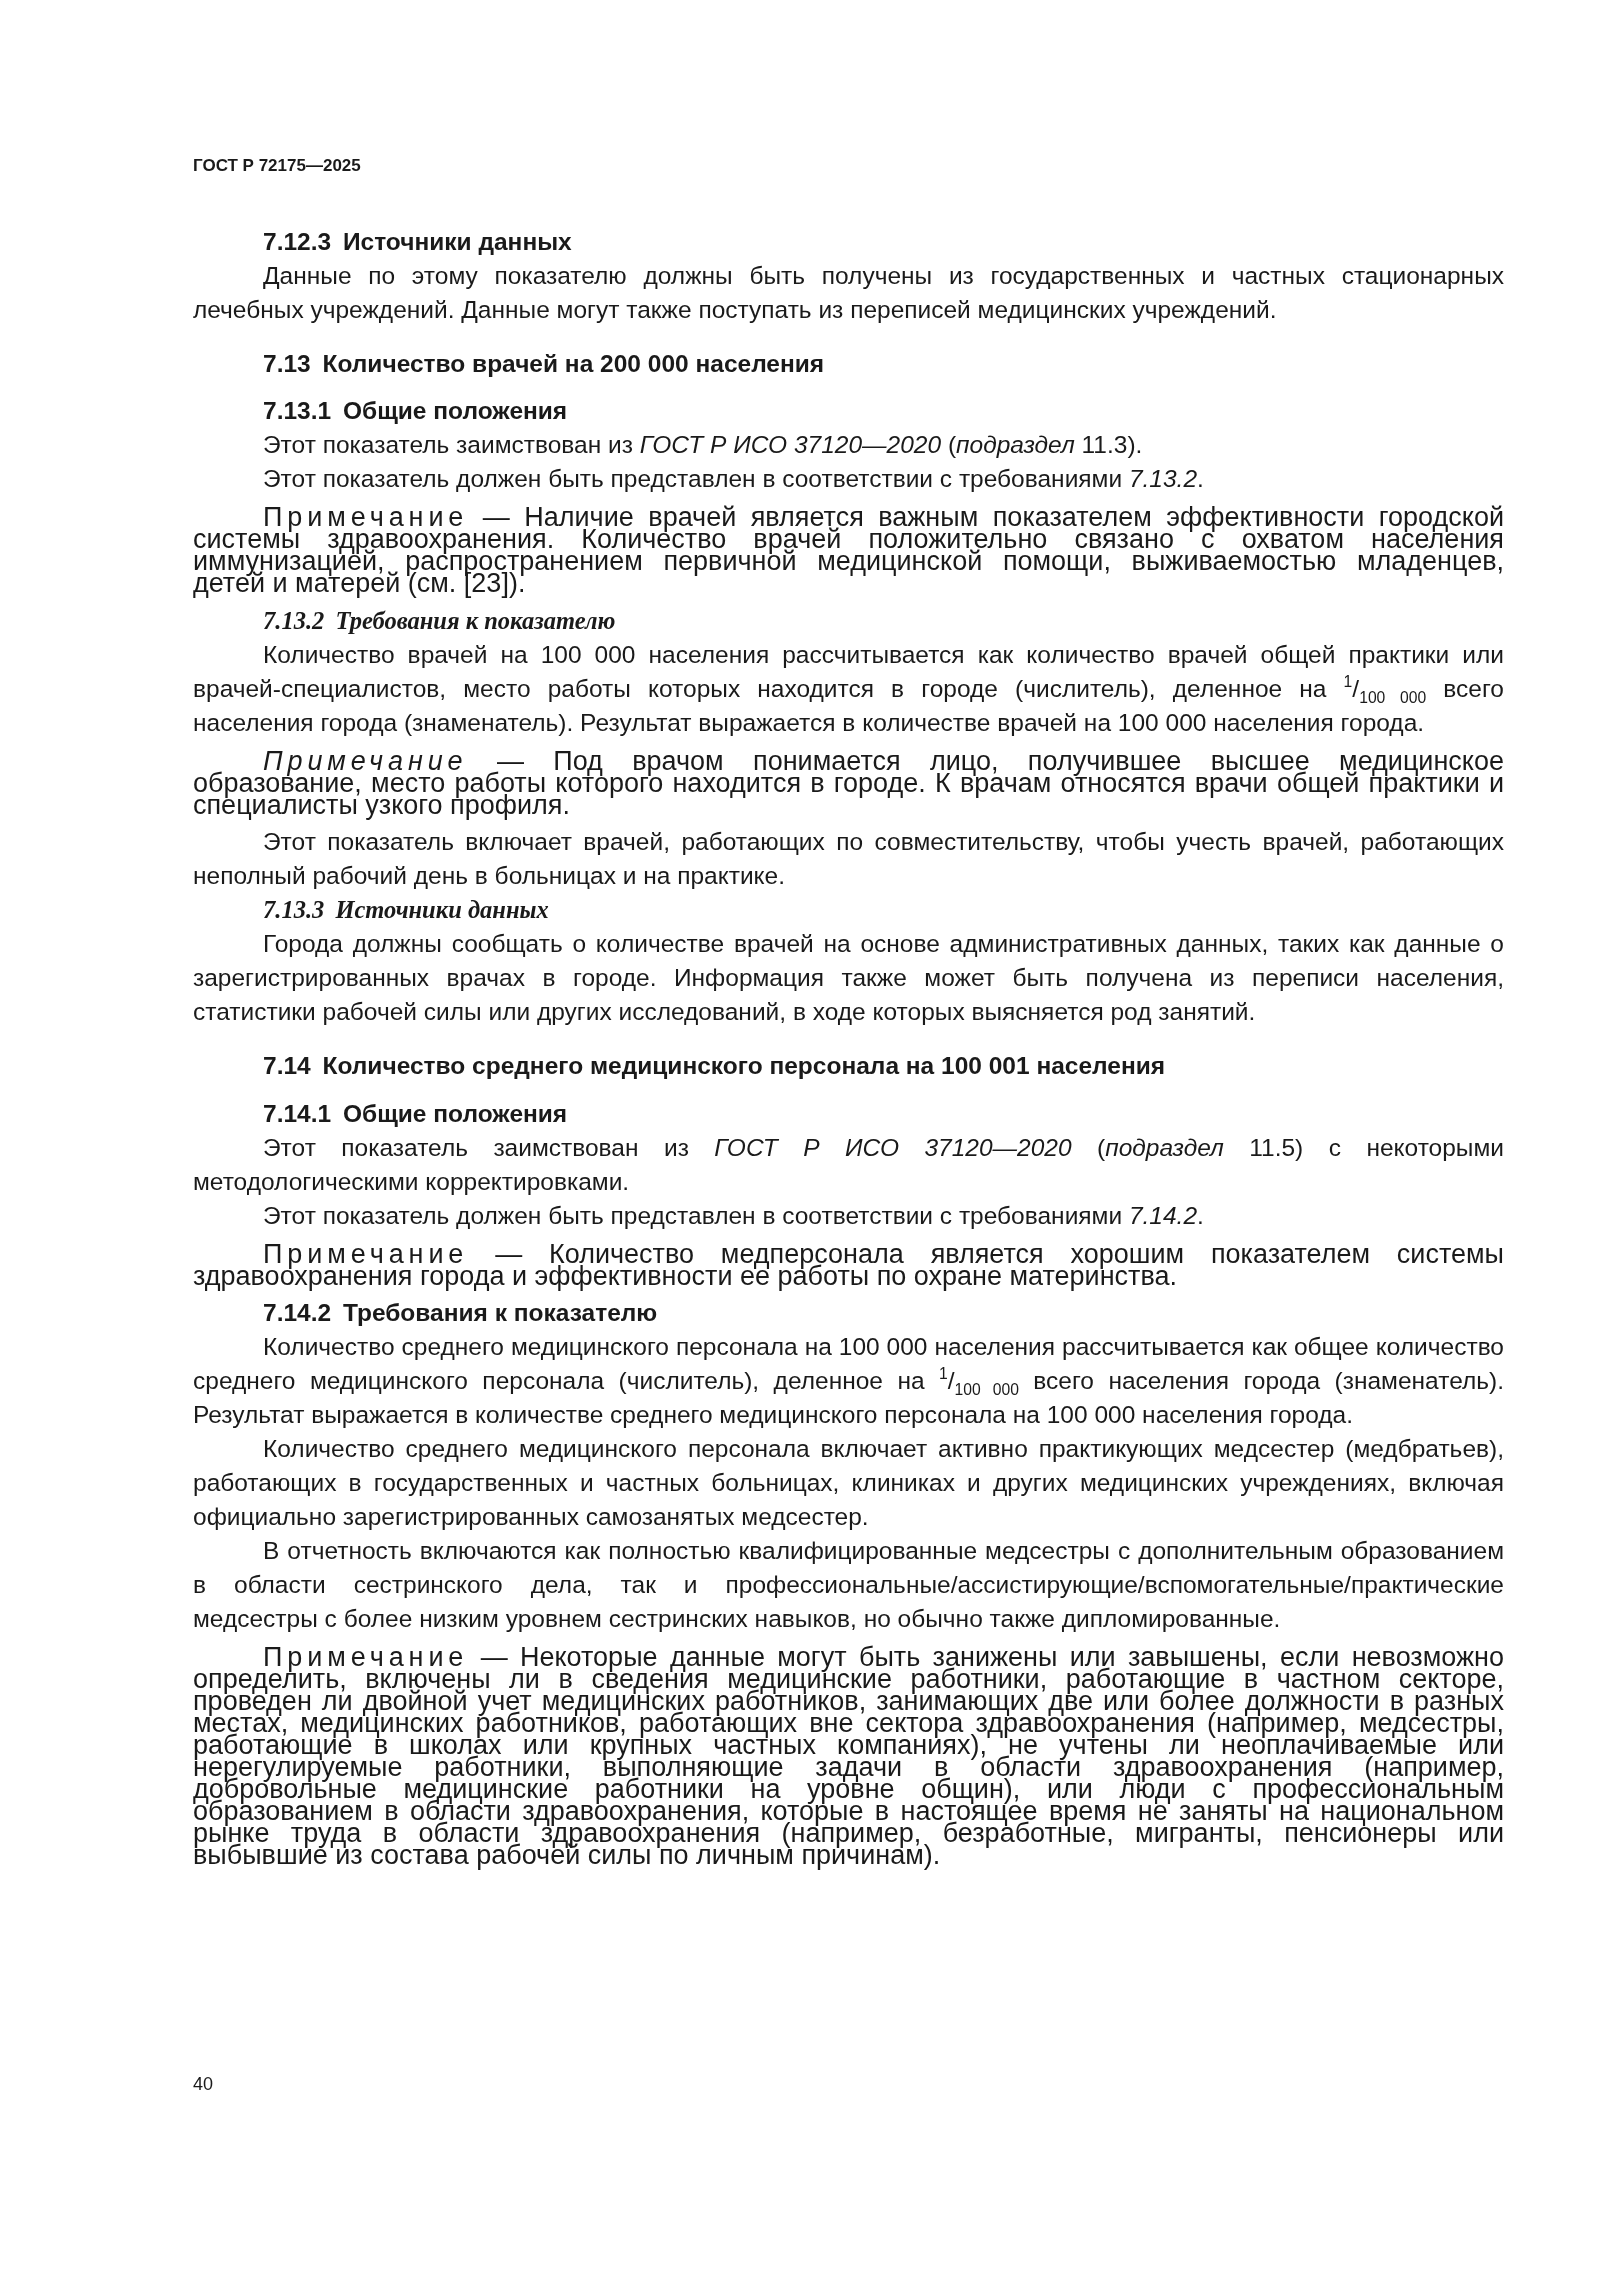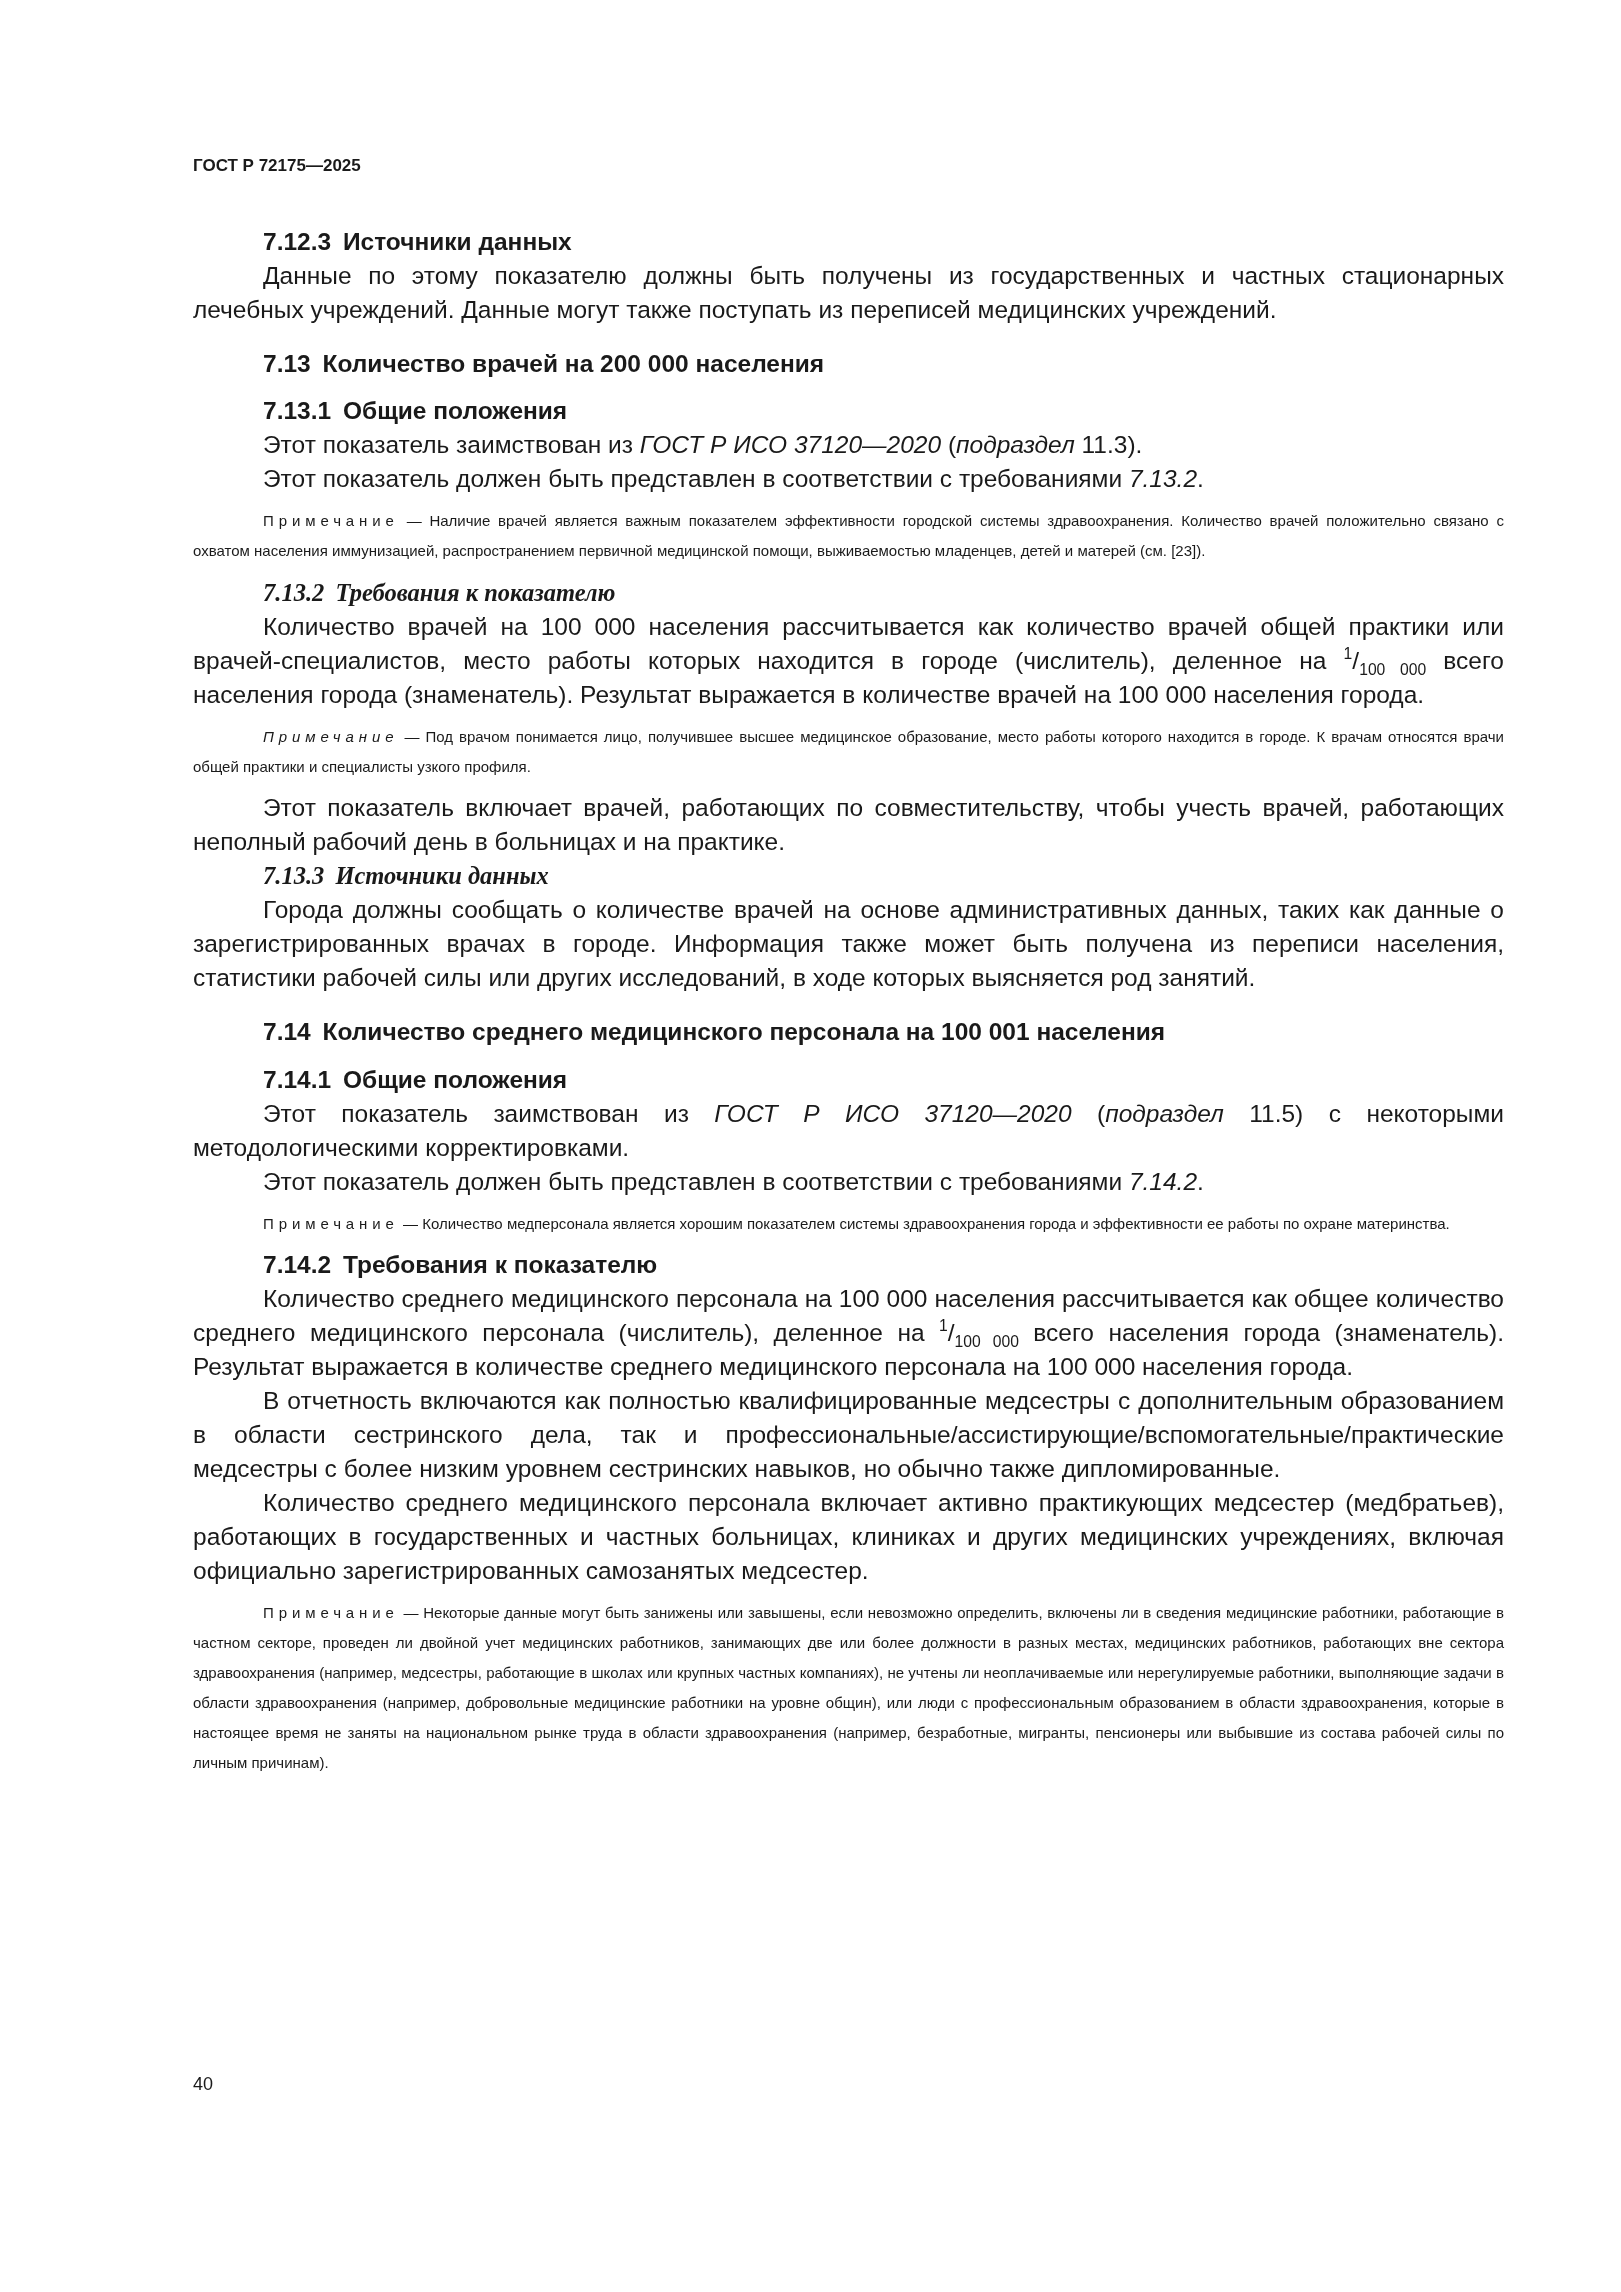--- a/index.html
+++ b/index.html
@@ -5,21 +5,21 @@
   html, body { margin: 0; padding: 0; background: #ffffff; }
   body { width: 1621px; height: 2293px; position: relative; overflow: hidden;
          font-family: "Liberation Sans", sans-serif; color: #1a1a1a; }
   .page { position: absolute; left: 193px; top: 0; width: 1311px; }
   .running-header { position: absolute; top: 149px; left: 0; font-weight: bold; font-size: 17px; line-height: 33px; }
   .content { position: absolute; top: 225px; left: 0; width: 1311px; }
   .h { font-weight: bold; font-size: 24.5px; line-height: 34px; margin: 0; padding-left: 70px; }
   .h.it { font-style: italic; font-family: Liberation Serif, serif; }
   .h .num { margin-right: 5px; }
   .p { font-size: 24.5px; line-height: 34px; margin: 0; text-align: justify; text-indent: 70px; }
-  .note { font-size: 15px; line-height: 30px; margin: 0; text-align: justify; text-indent: 70px; }
+  .note { font-size: 27px; line-height: 22px; margin: 0; text-align: justify; text-indent: 70px; }
   .note .lbl { letter-spacing: 4.9px; }
   .note .lbl.it { font-style: italic; }
   .it { font-style: italic; }
   .frac sup { font-size: 15.7px; vertical-align: 9.8px; line-height: 0; }
   .frac sub { font-size: 15.7px; vertical-align: -5.9px; line-height: 0; }
   .gap-s { height: 9.8px; }
   .gap-m { height: 13.7px; }
   .gap-l { height: 19.6px; }
   .page-num { position: absolute; top: 2068px; left: 0; font-size: 18px; line-height: 33px; }
 </style>
@@ -67,21 +67,21 @@
     <h3 class="h"><span class="num">7.14.1</span> <span>Общие положения</span></h3>
     <p class="p"><span>Этот показатель заимствован из </span><span class="it">ГОСТ Р ИСО 37120—2020</span><span> (</span><span class="it">подраздел</span><span> 11.5) с некоторыми методологическими корректировками.</span></p>
     <p class="p"><span>Этот показатель должен быть представлен в соответствии с требованиями </span><span class="it">7.14.2</span><span>.</span></p>
     <div class="gap-s"></div>
     <p class="note"><span class="lbl">Примечание</span><span> — Количество медперсонала является хорошим показателем системы здравоохранения города и эффективности ее работы по охране материнства.</span></p>
 
     <div class="gap-s"></div>
 
     <h3 class="h"><span class="num">7.14.2</span> <span>Требования к показателю</span></h3>
     <p class="p"><span>Количество среднего медицинского персонала на 100 000 населения рассчитывается как общее количество среднего медицинского персонала (числитель), деленное на </span><span class="frac"><sup>1</sup><span>/</span><sub>100 000</sub></span><span> всего населения города (знаменатель). Результат выражается в количестве среднего медицинского персонала на 100 000 населения города.</span></p>
+    <p class="p">Количество среднего медицинского персонала включает активно практикующих медсестер (медбратьев), работающих в государственных и частных больницах, клиниках и других медицинских учреждениях, включая официально зарегистрированных самозанятых медсестер.</p>
     <p class="p">В отчетность включаются как полностью квалифицированные медсестры с дополнительным образованием в области сестринского дела, так и профессиональные/ассистирующие/вспомогательные/практические медсестры с более низким уровнем сестринских навыков, но обычно также дипломированные.</p>
-    <p class="p">Количество среднего медицинского персонала включает активно практикующих медсестер (медбратьев), работающих в государственных и частных больницах, клиниках и других медицинских учреждениях, включая официально зарегистрированных самозанятых медсестер.</p>
     <div class="gap-s"></div>
     <p class="note"><span class="lbl">Примечание</span><span> — Некоторые данные могут быть занижены или завышены, если невозможно определить, включены ли в сведения медицинские работники, работающие в частном секторе, проведен ли двойной учет медицинских работников, занимающих две или более должности в разных местах, медицинских работников, работающих вне сектора здравоохранения (например, медсестры, работающие в школах или крупных частных компаниях), не учтены ли неоплачиваемые или нерегулируемые работники, выполняющие задачи в области здравоохранения (например, добровольные медицинские работники на уровне общин), или люди с профессиональным образованием в области здравоохранения, которые в настоящее время не заняты на национальном рынке труда в области здравоохранения (например, безработные, мигранты, пенсионеры или выбывшие из состава рабочей силы по личным причинам).</span></p>
   </div>
 
   <div class="page-num">40</div>
 </div>
 
 
 </body></html>

